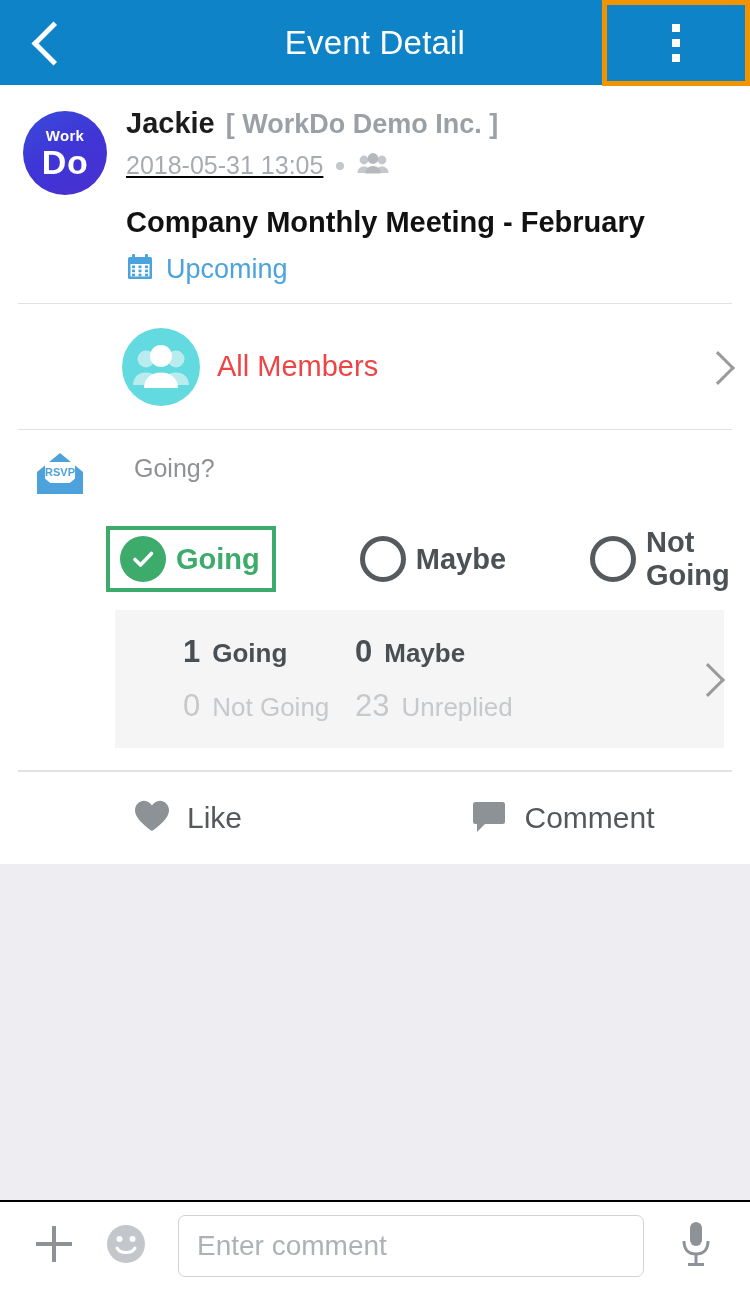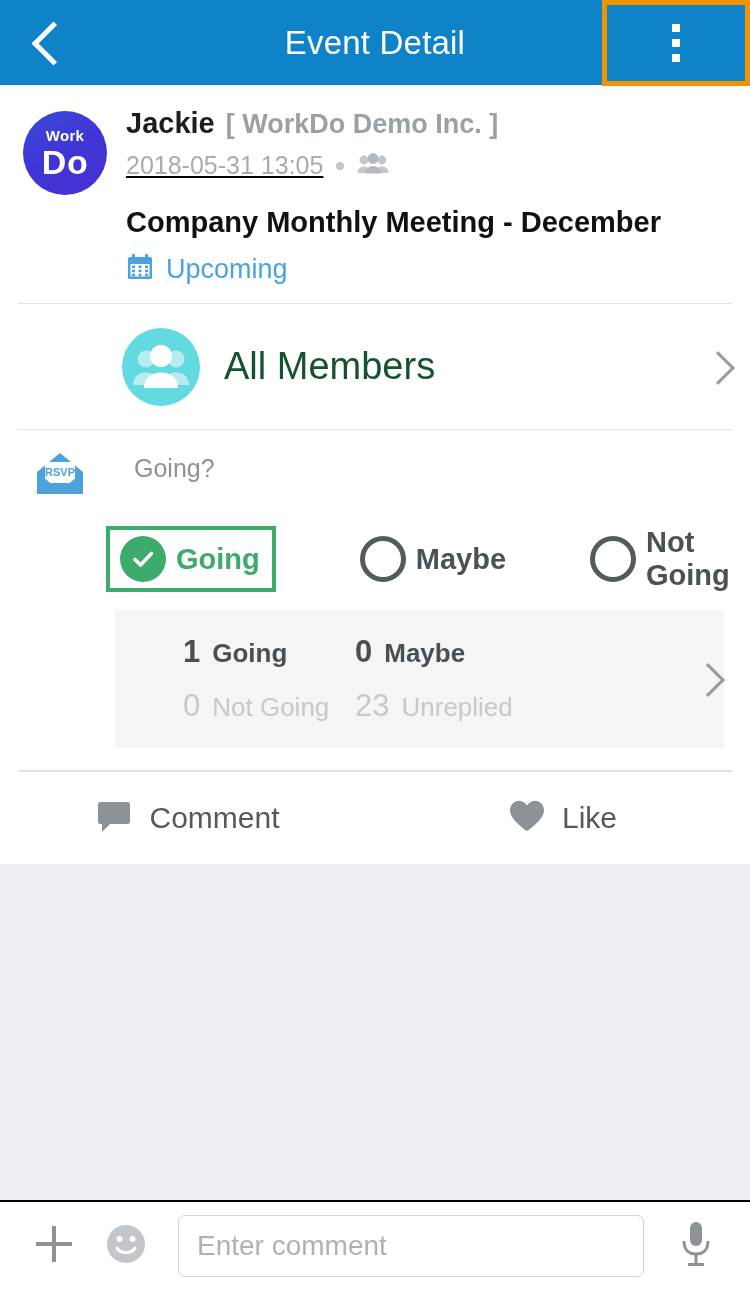--- a/index.html
+++ b/index.html
@@ -109,21 +109,21 @@
     display: flex; align-items: center;
     height: 125px;
     padding-left: 122px; padding-right: 22px;
   }
   .members-avatar {
     width: 78px; height: 78px; border-radius: 50%;
     background: #62dae0;
     display: flex; align-items: center; justify-content: center;
     flex: 0 0 78px;
   }
-  .members-label { font-size: 38px; color: #14532d; margin-left: 24px; flex: 1 1 auto; }
+  .members-label { font-size: 29px; color: #ef4444; margin-left: 17px; flex: 1 1 auto; }
   .chev-right { width: 22px; height: 36px; position: relative; flex: 0 0 22px; }
   .chev-right::before {
     content: "";
     position: absolute; left: 0; top: 7px;
     width: 21px; height: 21px;
     border-right: 3px solid #9a9a9a;
     border-top: 3px solid #9a9a9a;
     transform: rotate(45deg);
   }
 
@@ -258,21 +258,21 @@
               <svg width="32" height="24" viewBox="0 0 32 24">
                 <circle cx="7" cy="8" r="4.4" fill="#c4c8cc"></circle>
                 <path d="M0.5 21c0-4 3-6.4 6.5-6.4S13.5 17 13.5 21z" fill="#c4c8cc"></path>
                 <circle cx="25" cy="8" r="4.4" fill="#c4c8cc"></circle>
                 <path d="M18.5 21c0-4 3-6.4 6.5-6.4S31.5 17 31.5 21z" fill="#c4c8cc"></path>
                 <circle cx="16" cy="6.5" r="5.4" fill="#b4b9be"></circle>
                 <path d="M8.2 21.5c0-4.6 3.5-7.4 7.8-7.4s7.8 2.8 7.8 7.4z" fill="#b4b9be"></path>
               </svg>
             </span>
           </div>
-          <div class="event-title">Company Monthly Meeting - December</div>
+          <div class="event-title">Company Monthly Meeting - February</div>
           <div class="status-line">
             <span>
               <svg width="28" height="28" viewBox="0 0 28 28">
                 <rect x="2" y="4" width="24" height="22" rx="1.5" fill="#4ba3de"></rect>
                 <rect x="4.5" y="11" width="19" height="12.5" fill="#ffffff"></rect>
                 <rect x="6" y="1" width="3" height="5" rx="1" fill="#4ba3de"></rect>
                 <rect x="19" y="1" width="3" height="5" rx="1" fill="#4ba3de"></rect>
                 <g fill="#4ba3de">
                   <rect x="6" y="12.5" width="3" height="2.6"></rect>
                     <rect x="12.5" y="12.5" width="3" height="2.6"></rect>
@@ -375,33 +375,33 @@
 
       <div class="divider"></div>
 
 
       <div class="divider"></div>
 
       <div class="actions">
         <div class="action">
           <span>
             <svg width="38" height="34" viewBox="0 0 38 34">
+              <path d="M19 32 C19 32 2 21 2 11.5 C2 5.6 6.4 1.8 11 1.8 C14.6 1.8 17.5 4 19 6.6 C20.5 4 23.4 1.8 27 1.8 C31.6 1.8 36 5.6 36 11.5 C36 21 19 32 19 32 Z" fill="#8d9297"></path>
+            </svg>
+          </span>
+          <span class="action-label">Like</span>
+        </div>
+        <div class="action">
+          <span>
+            <svg width="38" height="34" viewBox="0 0 38 34">
               <rect x="3" y="3" width="32" height="22" rx="2.5" fill="#8d9297"></rect>
               <path d="M7 24 L7 33 L16 24 Z" fill="#8d9297"></path>
             </svg>
           </span>
           <span class="action-label">Comment</span>
-        </div>
-        <div class="action">
-          <span>
-            <svg width="38" height="34" viewBox="0 0 38 34">
-              <path d="M19 32 C19 32 2 21 2 11.5 C2 5.6 6.4 1.8 11 1.8 C14.6 1.8 17.5 4 19 6.6 C20.5 4 23.4 1.8 27 1.8 C31.6 1.8 36 5.6 36 11.5 C36 21 19 32 19 32 Z" fill="#8d9297"></path>
-            </svg>
-          </span>
-          <span class="action-label">Like</span>
         </div>
       </div>
     </div>
 
     <div class="filler"></div>
   </div>
 
   <div class="bottom-bar">
     <div class="plus-btn">
       <span>

